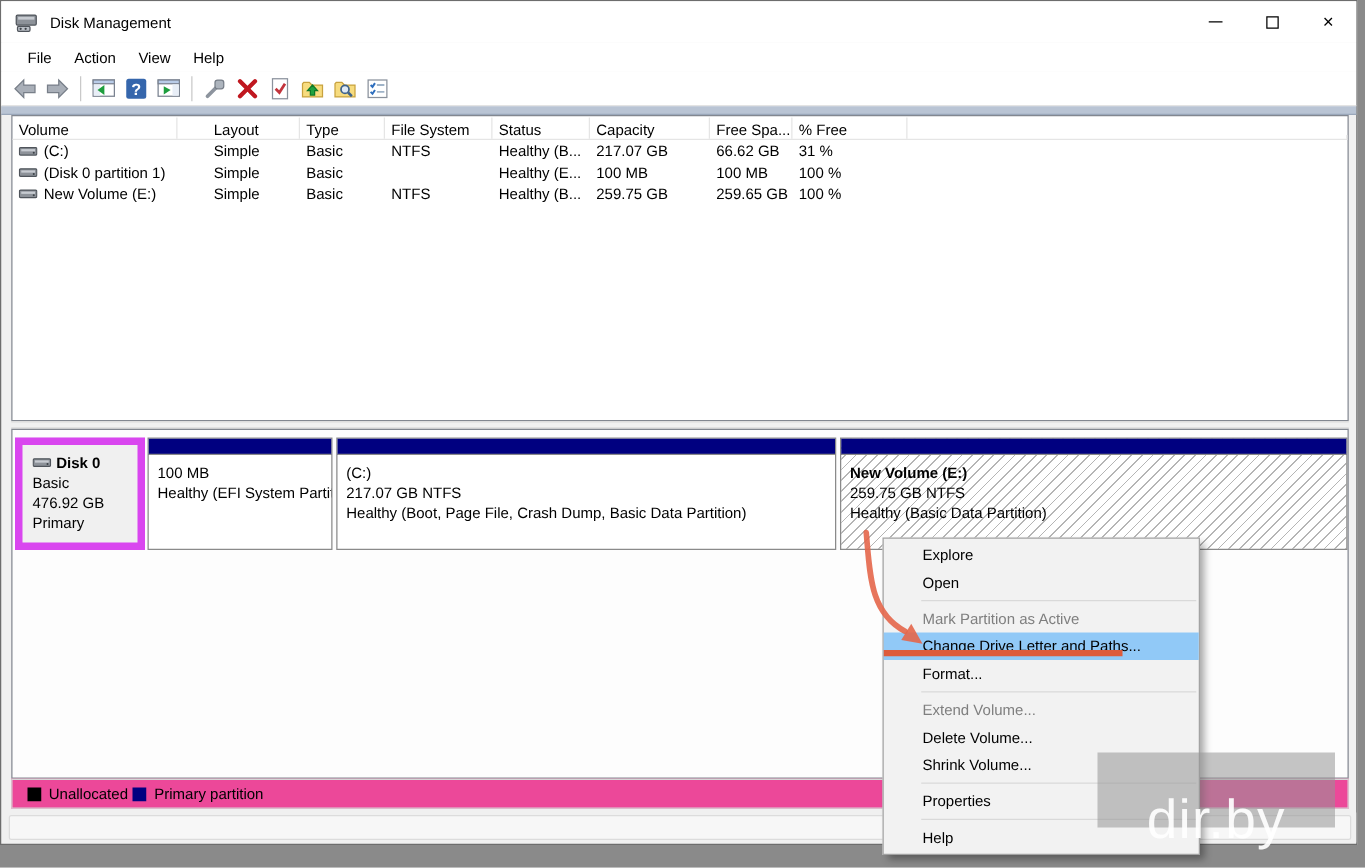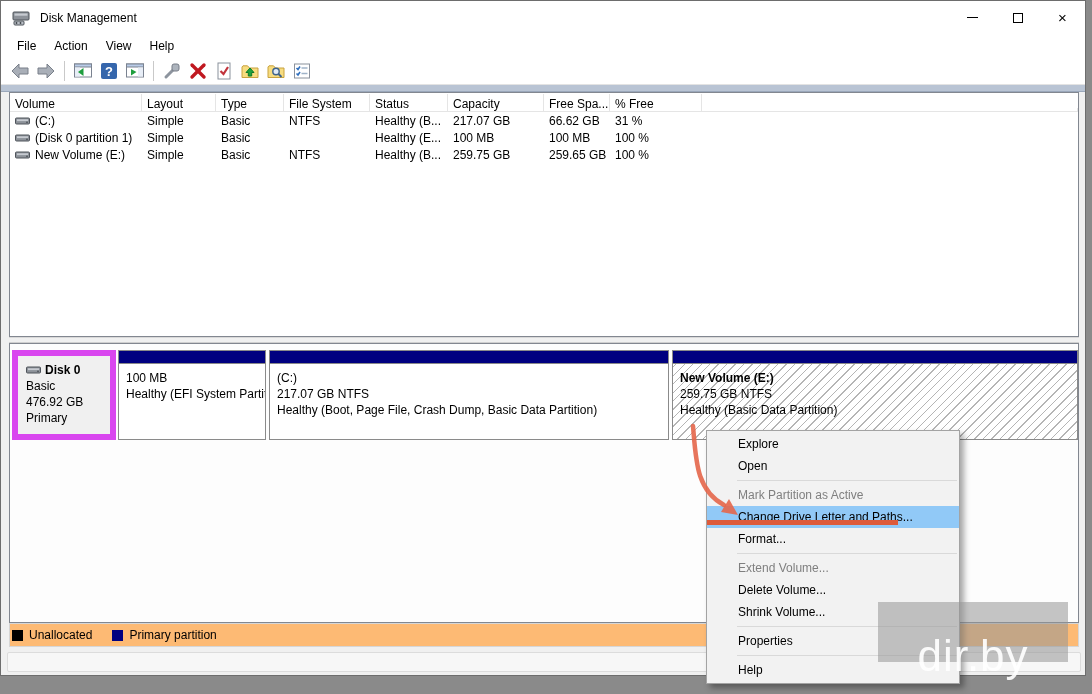--- a/index.html
+++ b/index.html
@@ -17,35 +17,35 @@
   
   .titlebar { position:absolute; left:0; top:0; right:0; height:33px; background:#fff; display:flex; align-items:center; }
   .titlebar .app-icon { margin-left:11px; width:20px; height:16px; }
   .titlebar .title { margin-left:8px; font-size:12px; }
   .win-controls { position:absolute; right:0; top:0; height:33px; display:flex; }
   .win-btn { width:45px; height:33px; display:flex; align-items:center; justify-content:center; }
   .glyph-min { width:11px; height:1px; background:#000; display:block; }
   .glyph-max { width:10px; height:10px; border:1px solid #000; display:block; }
   .glyph-close { font-size:15px; line-height:1; color:#000; }
   
-  .menubar { position:absolute; left:0; top:33px; right:0; height:23px; background:#fff; display:flex; align-items:center; padding-left:7px; }
+  .menubar { position:absolute; left:0; top:33px; right:0; height:23px; background:#fff; display:flex; align-items:center; padding-left:12px; }
   .menu-item { padding:3px 9px; }
   
   .toolbar { position:absolute; left:0; top:56px; right:0; height:28px; background:#fff; display:flex; align-items:center; padding-left:6px; border-bottom:1px solid #e3e3e3; }
   .tb-btn { width:26px; height:24px; display:flex; align-items:center; justify-content:center; }
   .tb-sep { width:1px; height:20px; background:#c9c9c9; margin:0 5px; }
   
   .accent-strip { position:absolute; left:0; top:84px; right:0; height:7px; background:#b9c4d4; border-bottom:1px solid #9aa7ba; }
   
   .list-panel { position:absolute; left:8px; top:91px; width:1070px; height:245px; background:#fff; border:1px solid #828790; }
   .lv-header { display:flex; height:19px; border-bottom:1px solid #e5e5e5;align-items:flex-end; }
   .lv-hcell { border-right:1px solid #e5e5e5; padding:3px 0 0 5px; white-space:nowrap; overflow:hidden; }
   .lv-row { display:flex; height:17px; align-items:center; }
   .lv-cell { padding-left:5px; white-space:nowrap; overflow:hidden; }
-  .c-vol{width:132px;} .c-lay{width:74px;} .c-typ{width:68px;} .c-fs{width:86px;}
+  .c-vol{width:132px;} .c-lay{width:74px;margin-left:24px;} .c-typ{width:68px;} .c-fs{width:86px;}
   .c-sta{width:78px;} .c-cap{width:96px;} .c-fre{width:66px;} .c-pct{width:92px;} .c-fil{flex:1;}
   .vol-cell { display:flex; align-items:center; gap:5px; }
   .drive-ico { flex:0 0 auto; }
   
   .splitter { position:absolute; left:8px; top:336px; width:1070px; height:6px; background:#f0f0f0; border-top:1px solid #d9d9d9; border-bottom:1px solid #cfcfcf; }
   
   .graph-panel { position:absolute; left:8px; top:342px; width:1070px; height:280px; background:#fdfdfd; border:1px solid #828790; }
   .disk-label { position:absolute; left:2px; top:6px; width:104px; height:90px; background:#f0f0f0; border:6px solid #d946ef; padding:6px 0 0 8px; line-height:16px; }
   .disk-title { display:flex; align-items:center; gap:4px; font-weight:bold; }
   .partition { position:absolute; top:6px; height:90px; border:1px solid #8a8a8a; background:#fff; }
@@ -53,21 +53,21 @@
   .p-b { left:259px; width:400px; }
   .p-c { left:662px; width:406px; }
   .p-bar { height:13px; background:#000080; border-bottom:1px solid #8a8a8a; }
   .p-body { padding:6px 0 0 7px; line-height:16px; white-space:nowrap; overflow:hidden; }
   .p-c .p-body { font-weight:normal; }
   .p-c { background:repeating-linear-gradient(135deg,#ffffff 0px,#ffffff 5px,#b5b5b5 5px,#b5b5b5 6px); }
   .p-c .p-bar { background:#000080; }
   .p-title-bold { font-weight:bold; }
   .pline { height:16px; }
   
-  .legend-bar { position:absolute; left:8px; top:622px; width:1070px; height:24px; background:#fdba74; border:1px solid #d6d6d6; display:flex; align-items:center; padding-left:2px; gap:20px; }
+  .legend-bar { position:absolute; left:8px; top:622px; width:1070px; height:24px; background:#ec4899; border:1px solid #d6d6d6; display:flex; align-items:center; padding-left:12px; gap:4px; }
   .legend-item { display:flex; align-items:center; gap:6px; }
   .swatch { width:11px; height:11px; display:inline-block; }
   .swatch-unalloc { background:#000000; }
   .swatch-primary { background:#000080; }
   
   .statusbar { position:absolute; left:2px; top:649px; width:1082px; height:24px; background:#f0f0f0; }
   .status-field { position:absolute; left:4px; right:4px; top:2px; bottom:2px; background:#f7f7f7; border:1px solid #dcdcdc; border-radius:2px; }
   
   .context-menu { position:absolute; left:706px; top:430px; width:254px; background:#f2f2f2; border:1px solid #a3a3a3; box-shadow:4px 4px 6px rgba(0,0,0,0.35); padding:2px 0; z-index:40; }
   .cm-item { height:22px; line-height:22px; padding-left:31px; white-space:nowrap; }

